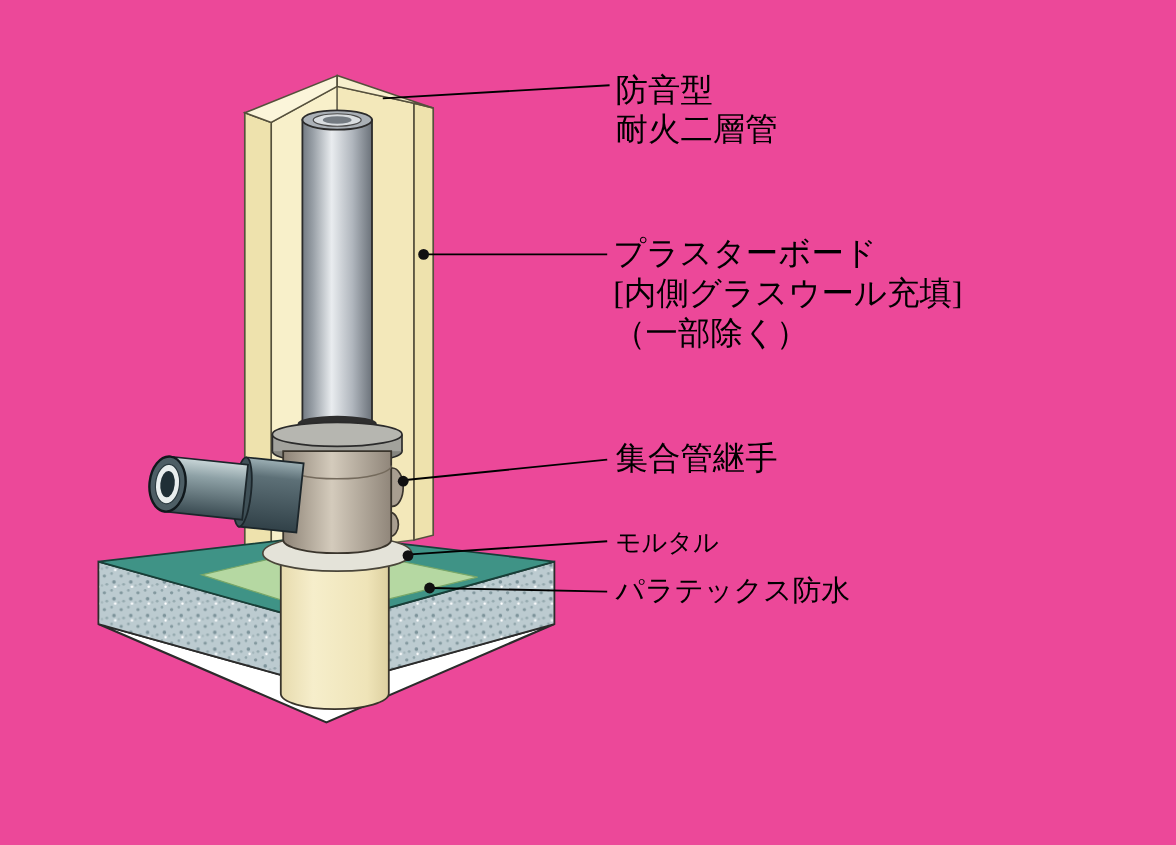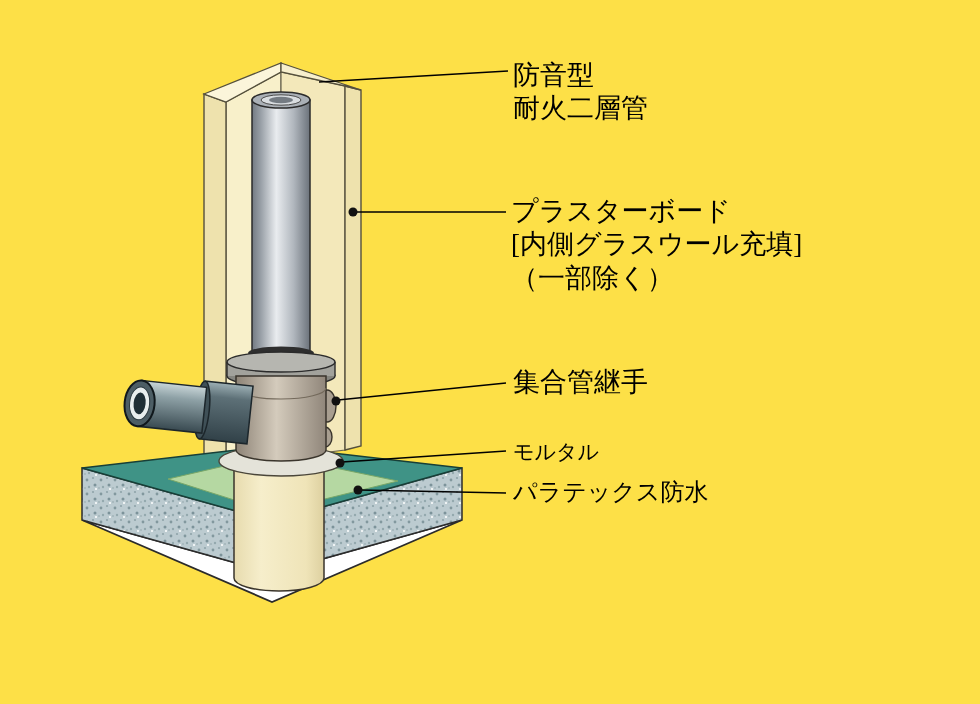--- a/index.html
+++ b/index.html
@@ -7,21 +7,21 @@
     padding: 0;
     background: #ffffff;
     width: 980px;
     height: 704px;
     overflow: hidden;
   }
   .stage {
     position: relative;
     width: 980px;
     height: 704px;
-    background: #fde047;
+    background: #ec4899;
     font-family: "Liberation Serif", "DejaVu Serif", serif;
   }
   svg text {
     font-family: "Liberation Serif", "DejaVu Serif", serif;
     fill: #000000;
   }
   .label-main { font-size: 27px; }
   .label-small { font-size: 21px; }
   .label-mid { font-size: 24px; }
 </style>

